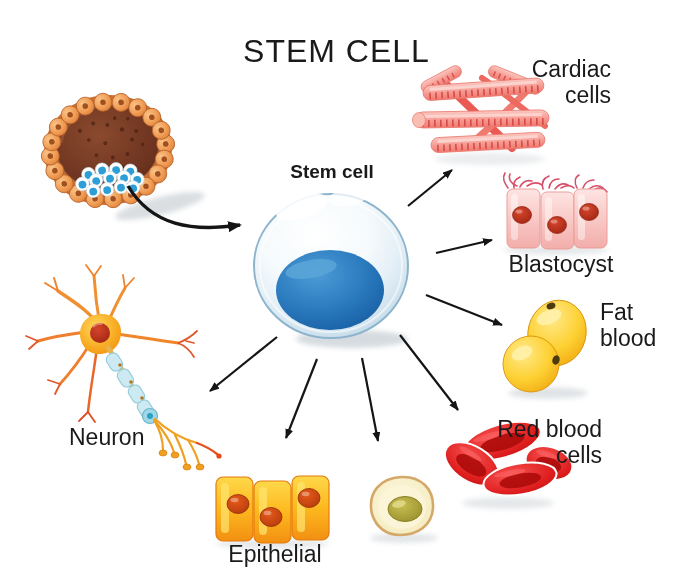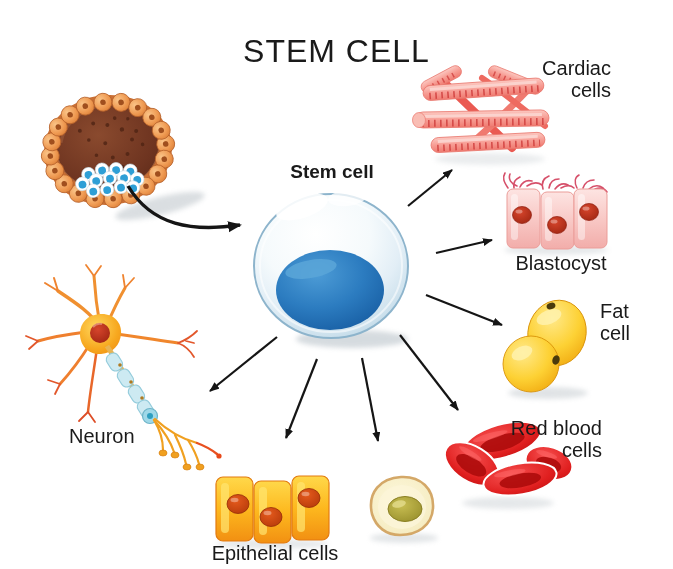--- a/index.html
+++ b/index.html
@@ -1,19 +1,19 @@
 <!DOCTYPE html>
 <html><head>
 <meta charset="utf-8">
 <style>
   html,body{margin:0;padding:0;background:#fff;}
   .canvas{position:relative;width:673px;height:569px;background:#ffffff;overflow:hidden;
           font-family:Liberation Sans, sans-serif;color:#1a1a1a;margin-top:26px;}
   .art{position:absolute;left:0;top:0;}
-  .lbl{position:absolute;font-size:20px;line-height:1.12;white-space:pre-line;color:#1a1a1a;}
+  .lbl{position:absolute;font-size:23px;line-height:1.12;white-space:pre-line;color:#1a1a1a;}
   .title{top:8px;left:0;width:673px;text-align:center;font-size:32px;letter-spacing:1px;font-weight:400;}
   .bold{font-weight:bold;}
   .tc{text-align:center;} .tr{text-align:right;}
   #lbl-stemcell{left:262px;top:135px;width:140px;font-size:19px;}
   #lbl-blastocyst{left:68px;top:186px;}
   #lbl-cardiac{left:520px;top:31px;width:91px;}
   #lbl-entero{left:496px;top:226px;width:130px;}
   #lbl-fat{left:600px;top:274px;}
   #lbl-rbc{left:490px;top:391px;width:112px;}
   #lbl-chondro{left:352px;top:517px;width:125px;}
@@ -368,18 +368,18 @@
       <circle cx="219" cy="430" r="2.6" fill="#e84818"></circle>
     </g>
   </svg>
 
   <div class="lbl title">STEM CELL</div>
   <div class="lbl bold tc" id="lbl-stemcell">Stem cell</div>
   <div class="lbl tr" id="lbl-cardiac">Cardiac
 cells</div>
   <div class="lbl tc" id="lbl-entero">Blastocyst</div>
   <div class="lbl" id="lbl-fat">Fat
-cell</div>
+blood</div>
   <div class="lbl tr" id="lbl-rbc">Red blood
 cells</div>
   <div class="lbl tc" id="lbl-epith">Epithelial cells</div>
   <div class="lbl" id="lbl-neuron">Neuron</div>
 </div>
 
 </body></html>

